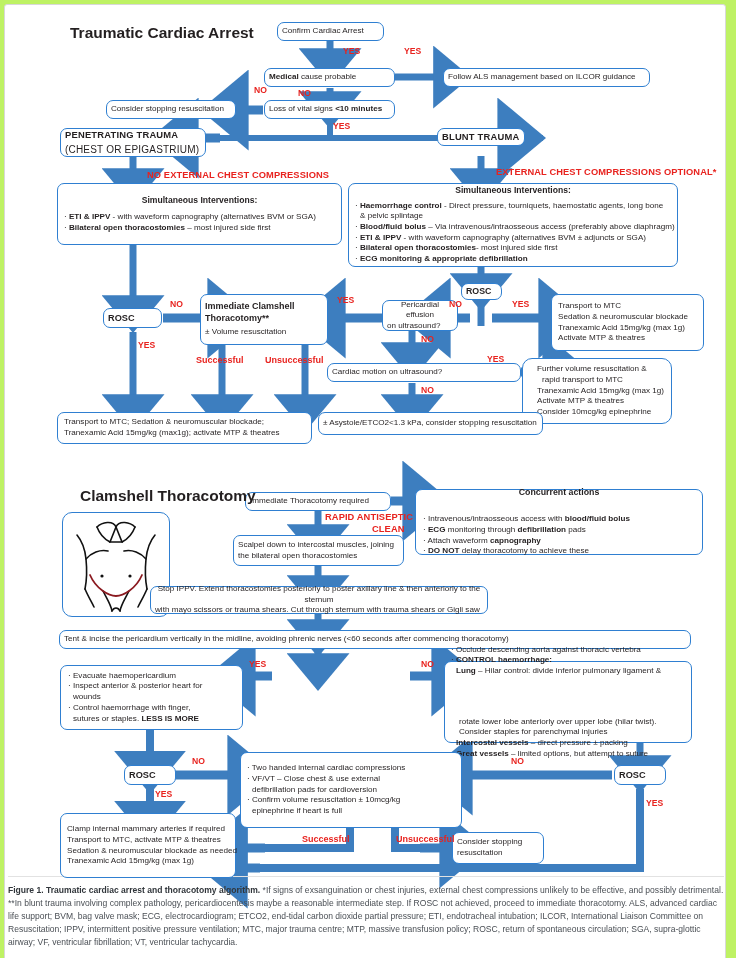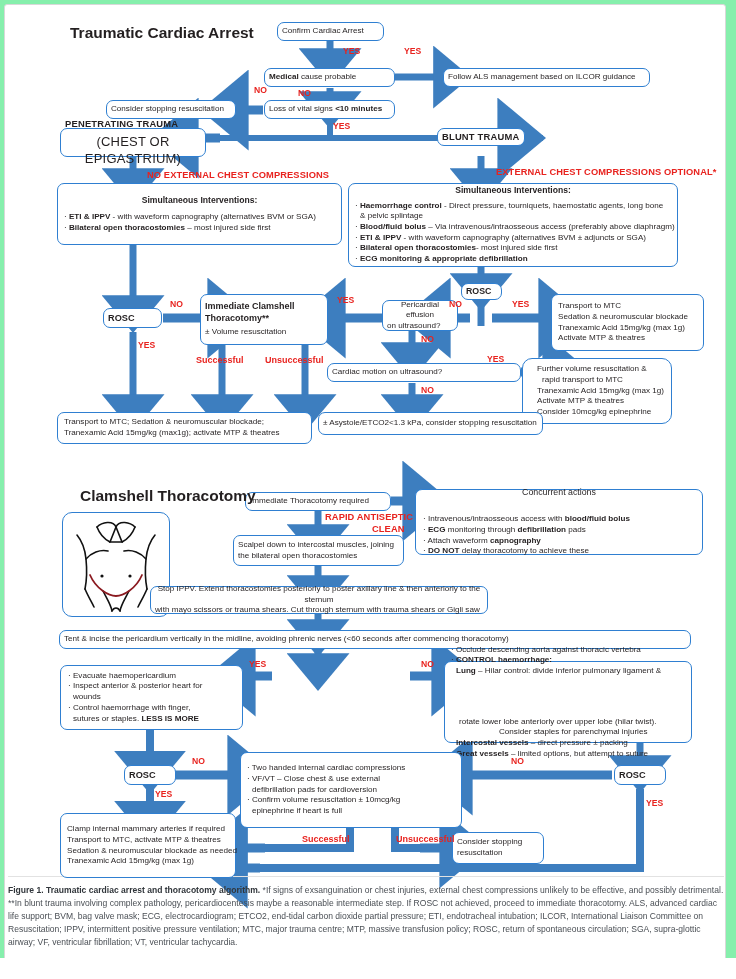--- a/index.html
+++ b/index.html
@@ -1,20 +1,20 @@
 <!DOCTYPE html>
 <html><head>
 <meta charset="utf-8">
 <title>Traumatic Cardiac Arrest and Thoracotomy Algorithm</title>
 <style>
   html,body{margin:0;padding:0;background:#ffffff;}
   body{font-family:"Liberation Sans", sans-serif;}
   #page{
     position:relative;width:736px;height:958px;overflow:hidden;
-    background:#86efac;
+    background:#bef264;
   }
   #frame{
     position:absolute;left:4px;top:4px;width:722px;height:969px;
     border:1px solid #d8d8d8;border-radius:3px;box-sizing:border-box;
     background:#fff;
   }
   #canvas{position:absolute;left:0;top:0;width:736px;height:979px;}
   svg.arrows{position:absolute;left:0;top:0;width:736px;height:979px;pointer-events:none;}
 
   
@@ -182,21 +182,21 @@
     <div class="lbl" style="left:254px;top:86px;">NO</div>
 
     <div class="box center" style="left:264px;top:100px;width:131px;height:19px;">
       <span><span>Loss of vital signs </span><b>&lt;10 minutes</b></span>
     </div>
 
     <div class="lbl" style="left:333px;top:122px;">YES</div>
 
     <div class="box center caps" style="left:60px;top:128px;width:146px;height:29px;">
       <span style="font-size:9.4px;">PENETRATING TRAUMA</span>
-      <span style="font-size:13px;font-weight:normal;margin-top:2px;">(CHEST OR EPIGASTRIUM)</span>
+      <span style="font-size:10px;font-weight:normal;margin-top:2px;">(CHEST OR EPIGASTRIUM)</span>
     </div>
 
     <div class="box center caps" style="left:437px;top:128px;width:88px;height:18px;">
       <span style="font-size:9.4px;">BLUNT TRAUMA</span>
     </div>
 
     <div class="lbl red-head" style="left:147px;top:171px;text-align:right;">NO EXTERNAL CHEST COMPRESSIONS</div>
     <div class="lbl red-head" style="left:496px;top:168px;">EXTERNAL CHEST COMPRESSIONS OPTIONAL*</div>
 
     <div class="box left" style="left:57px;top:183px;width:285px;height:62px;padding:4px 6px;">
@@ -301,21 +301,21 @@
     </div>
 
     <div class="box center" style="left:245px;top:492px;width:146px;height:19px;">
       <span>Immediate Thoracotomy required</span>
     </div>
 
     <div class="lbl red-head" style="left:325px;top:513px;">RAPID ANTISEPTIC</div>
     <div class="lbl red-head" style="left:372px;top:525px;">CLEAN</div>
 
     <div class="box left" style="left:415px;top:489px;width:288px;height:66px;padding:4px 7px;">
-      <span style="font-weight:normal;font-size:8.8px;width:100%;text-align:center;margin-bottom:16px;">Concurrent actions</span>
+      <span style="font-weight:bold;font-size:8.8px;width:100%;text-align:center;margin-bottom:16px;">Concurrent actions</span>
       <span class="li">· <span>Intravenous/intraosseous access with </span><b>blood/fluid bolus</b></span>
       <span class="li">· <b>ECG</b><span> monitoring through </span><b>defibrillation</b><span> pads</span></span>
       <span class="li">· <span>Attach waveform </span><b>capnography</b></span>
       <span class="li">· <b>DO NOT</b><span> delay thoracotomy to achieve these</span></span>
     </div>
 
     <div class="box center" style="left:233px;top:535px;width:171px;height:31px;">
       <span>Scalpel down to intercostal muscles, joining</span>
       <span>the bilateral open thoracostomies</span>
     </div>
@@ -339,21 +339,21 @@
       <span class="li wrap" style="padding-left:5px;"><span>wounds</span></span>
       <span class="li wrap">· <span>Control haemorrhage with finger,</span></span>
       <span class="li wrap" style="padding-left:5px;"><span>sutures or staples. </span><b>LESS IS MORE</b></span>
     </div>
 
     <div class="box left" style="left:444px;top:661px;width:248px;height:82px;padding:4px 6px;">
       <span class="li">· <span>Occlude descending aorta against thoracic vertebra</span></span>
       <span class="li">· <b>CONTROL haemorrhage:</b></span>
       <span class="li" style="padding-left:5px;"><b>Lung</b><span> – Hilar control: divide inferior pulmonary ligament &amp;</span></span>
       <span class="li" style="padding-left:8px;margin-top:40px;"><span>rotate lower lobe anteriorly over upper lobe (hilar twist).</span></span>
-      <span class="li" style="padding-left:8px;margin-left:40px;"><span>Consider staples for parenchymal injuries</span></span>
+      <span class="li" style="padding-left:8px;"><span>Consider staples for parenchymal injuries</span></span>
       <span class="li" style="padding-left:5px;"><b>Intercostal vessels</b><span> – direct pressure ± packing</span></span>
       <span class="li" style="padding-left:5px;"><b>Great vessels</b><span> – limited options, but attempt to suture</span></span>
     </div>
 
     <div class="box center" style="left:124px;top:765px;width:52px;height:20px;">
       <span style="font-weight:bold;font-size:9.2px;">ROSC</span>
     </div>
     <div class="lbl" style="left:192px;top:757px;">NO</div>
     <div class="lbl" style="left:155px;top:790px;">YES</div>
 

